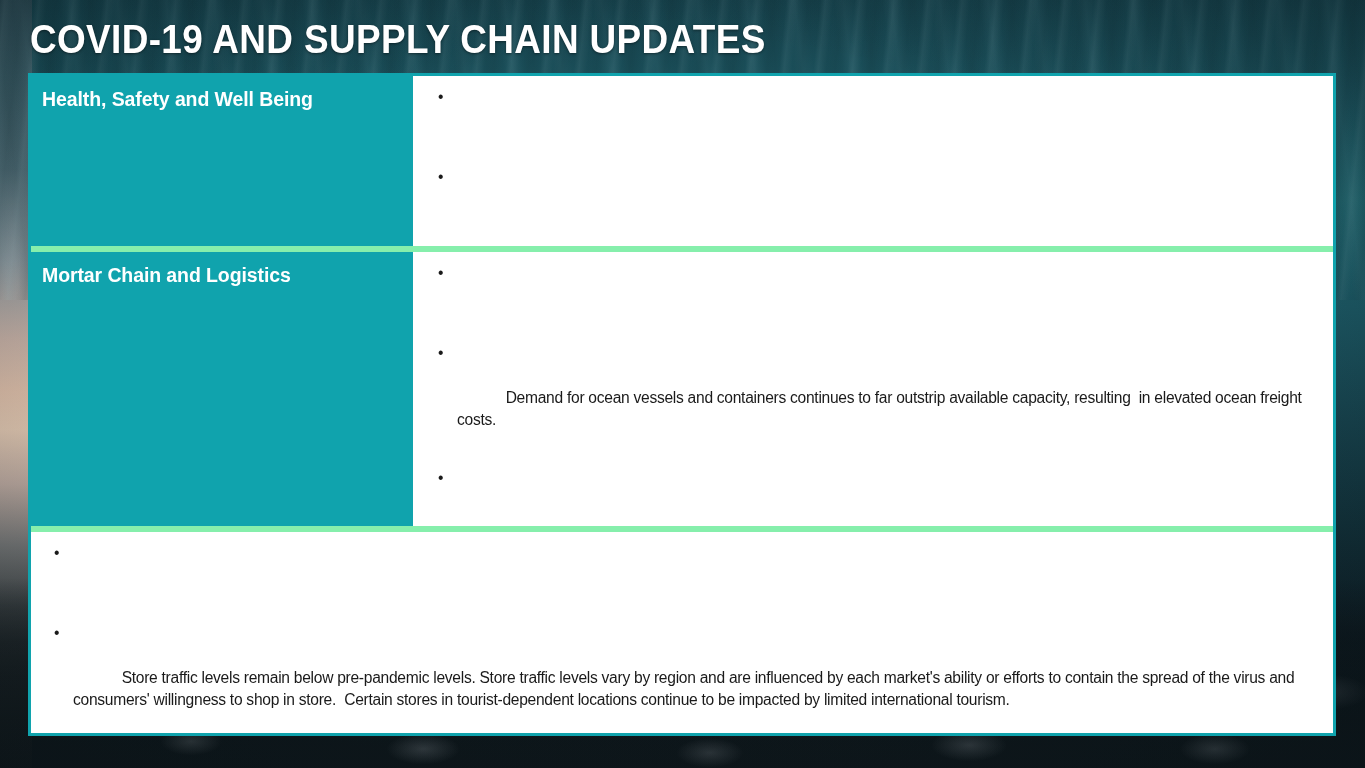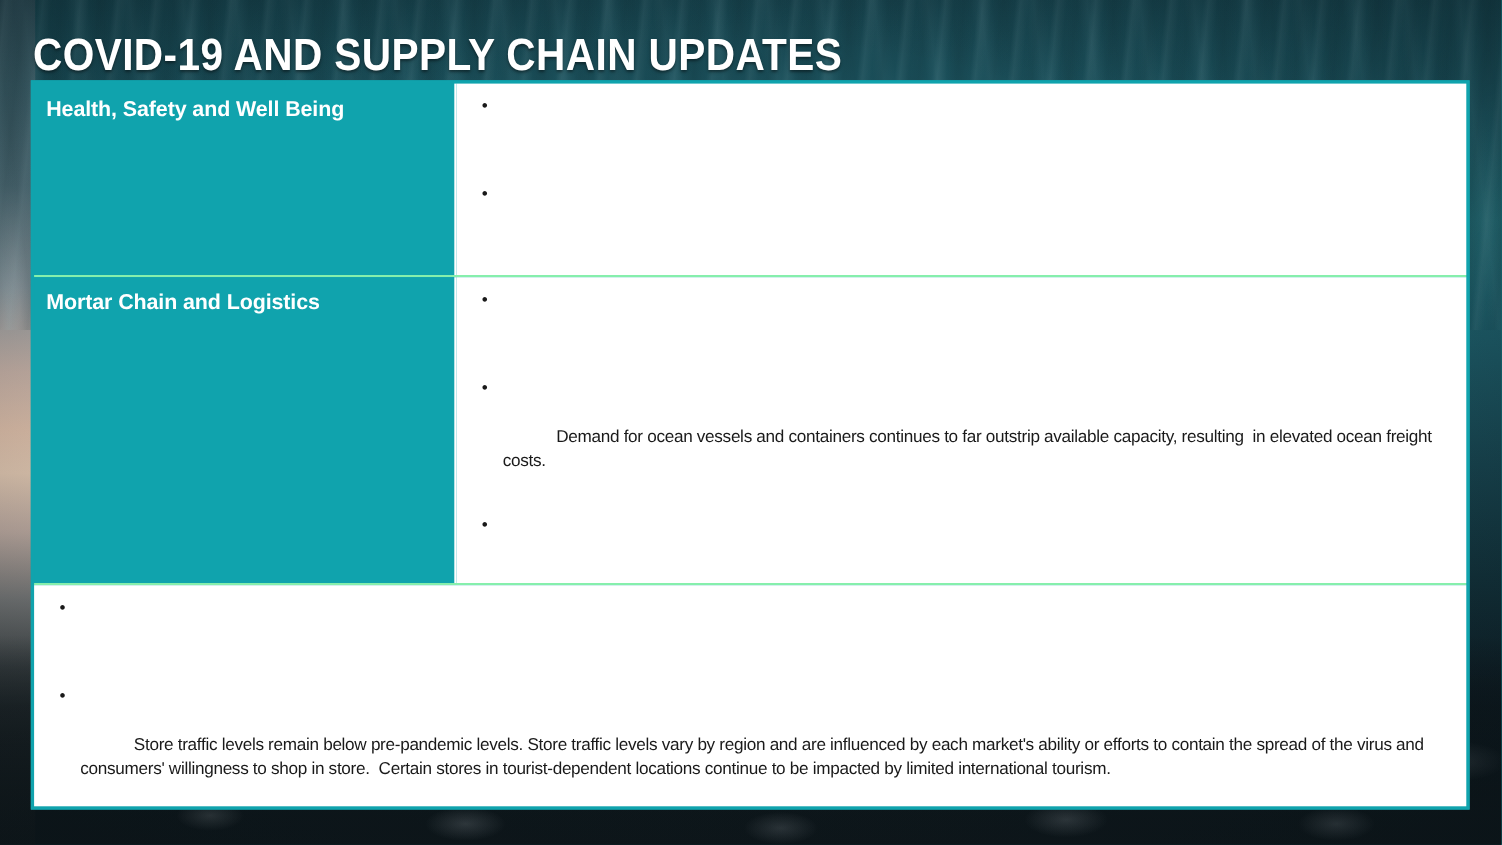--- a/index.html
+++ b/index.html
@@ -109,21 +109,21 @@
     inset: 0;
     background:
       radial-gradient(ellipse 1200px 700px at 50% 42%,
         rgba(0,0,0,0) 40%, rgba(4,14,18,.45) 100%);
   }
 
   
   #title-bar {
     position: absolute;
     left: 30px;
-    top: 25px;
+    top: 14px;
     height: 52px;
   }
 
   #title-bar .title-text {
     font-family: "Liberation Sans", sans-serif;
     font-weight: bold;
     font-size: 41px;
     line-height: 50px;
     letter-spacing: 0.4px;
     color: #ffffff;
@@ -142,21 +142,21 @@
     height: 663px;
     border: 3px solid #10a3ad;
     background: #10a3ad;
     display: flex;
     flex-direction: column;
   }
 
   .row {
     display: flex;
     width: 100%;
-    border-bottom: 2px solid #86efac;
+    border-bottom: 6px solid #86efac;
     min-height: 0;
   }
   .row:last-child { border-bottom: none; }
 
   .row.r1 { height: 176px; }
   .row.r2 { height: 280px; }
   .row.r3 { height: 201px; }
 
   .cat-cell {
     width: 384px;

